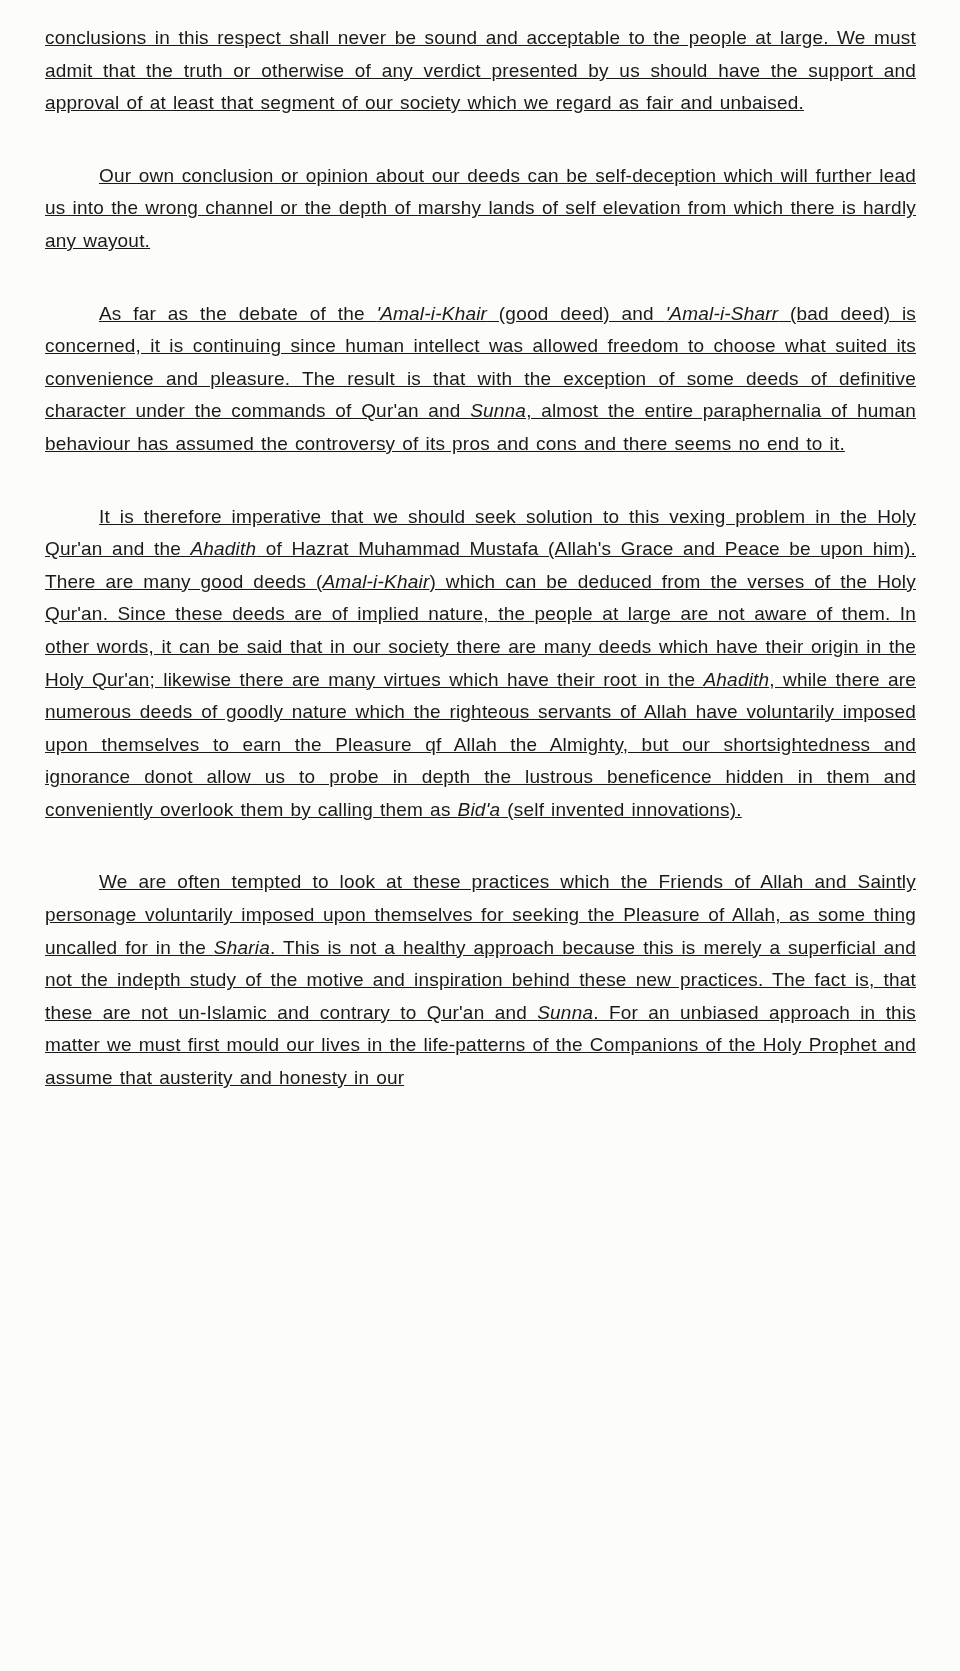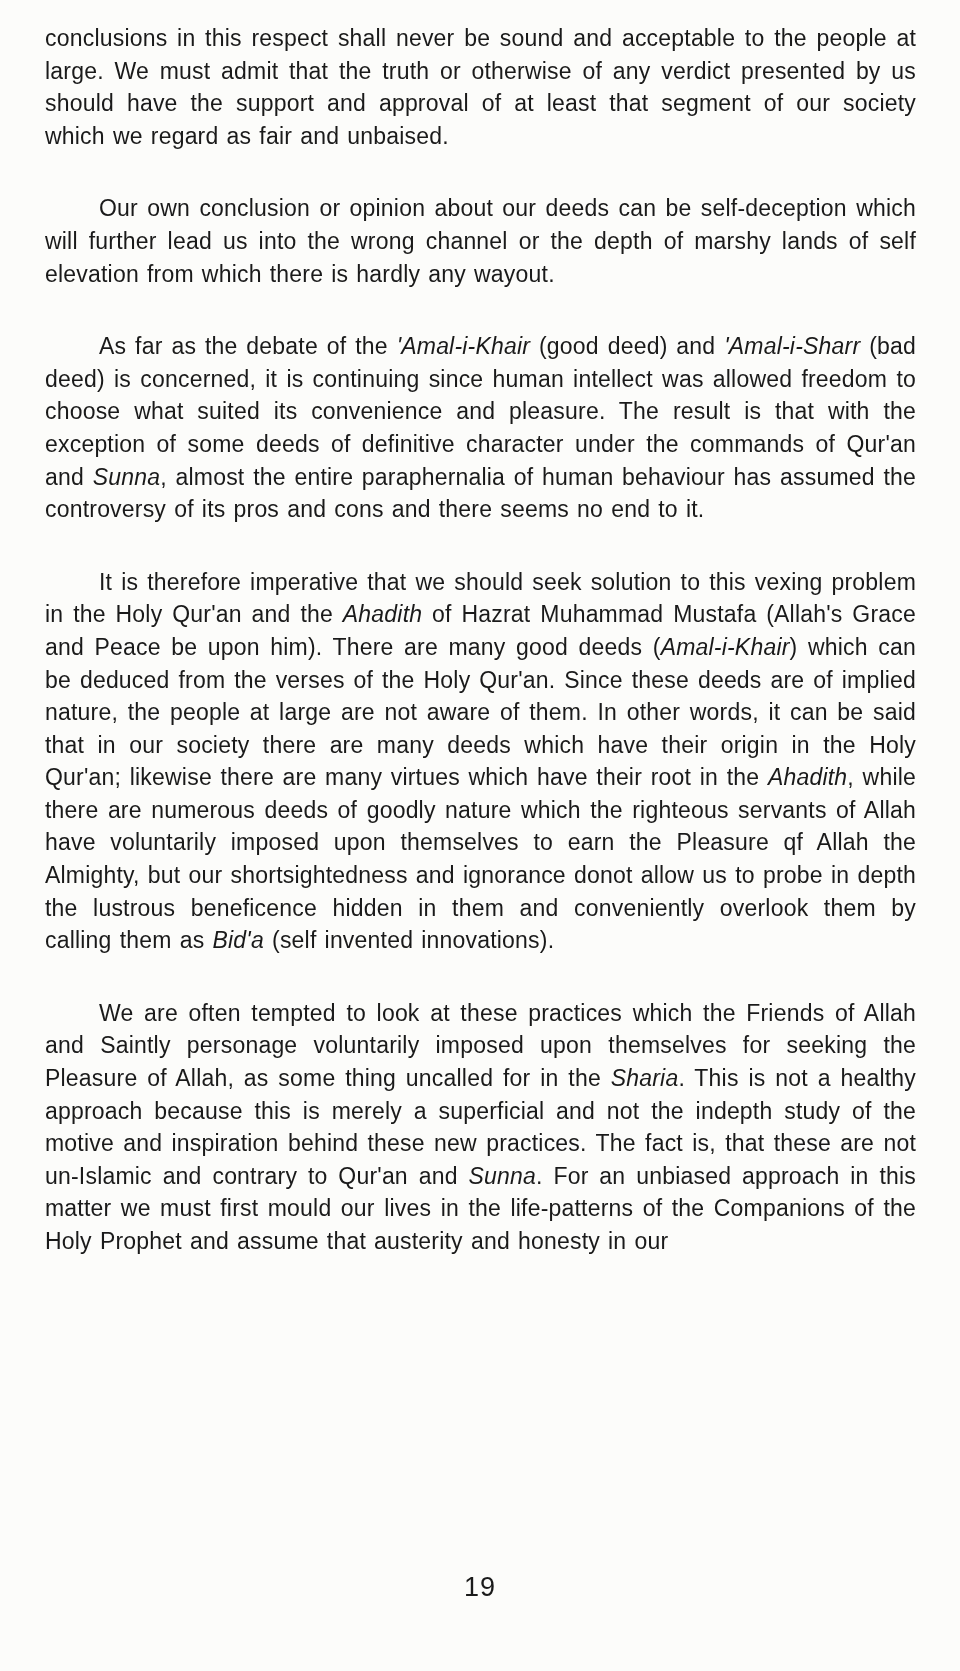--- a/index.html
+++ b/index.html
@@ -15,25 +15,26 @@
     background: #fcfcfa;
     color: #1a1a1a;
     font-family: "Liberation Sans", sans-serif;
     overflow: hidden;
   }
   .text-block {
     position: absolute;
     left: 45px;
     top: 22px;
     width: 871px;
-    font-size: 23px;
+    font-size: 19px;
     line-height: 32.6px;
     text-align: justify;
     letter-spacing: 0.2px;
     word-spacing: 1.5px;
+    text-decoration: underline;
   }
   .para {
     margin: 0;
     padding: 0;
   }
   .para.indent {
     text-indent: 54px;
     margin-top: 40px;
   }
   .it {
@@ -54,14 +55,13 @@
 <body>
 
 <div class="scan-page">
   <div class="text-block" id="text-block">
       <p class="para"><span>conclusions in this respect shall never be sound and acceptable to the people at large. We must admit that the truth or otherwise of any verdict presented by us should have the support and approval of at least that segment of our society which we regard as fair and unbaised.</span></p>
       <p class="para indent"><span>Our own conclusion or opinion about our deeds can be self-deception which will further lead us into the wrong channel or the depth of marshy lands of self elevation from which there is hardly any wayout.</span></p>
       <p class="para indent"><span>As far as the debate of the </span><span class="it">'Amal-i-Khair</span><span> (good deed) and </span><span class="it">'Amal-i-Sharr</span><span> (bad deed) is concerned, it is continuing since human intellect was allowed freedom to choose what suited its convenience and pleasure. The result is that with the exception of some deeds of definitive character under the commands of Qur'an and </span><span class="it">Sunna</span><span>, almost the entire paraphernalia of human behaviour has assumed the controversy of its pros and cons and there seems no end to it.</span></p>
       <p class="para indent"><span>It is therefore imperative that we should seek solution to this vexing problem in the Holy Qur'an and the </span><span class="it">Ahadith</span><span> of Hazrat Muhammad Mustafa (Allah's Grace and Peace be upon him). There are many good deeds (</span><span class="it">Amal-i-Khair</span><span>) which can be deduced from the verses of the Holy Qur'an. Since these deeds are of implied nature, the people at large are not aware of them. In other words, it can be said that in our society there are many deeds which have their origin in the Holy Qur'an; likewise there are many virtues which have their root in the </span><span class="it">Ahadith</span><span>, while there are numerous deeds of goodly nature which the righteous servants of Allah have voluntarily imposed upon themselves to earn the Pleasure qf Allah the Almighty, but our shortsightedness and ignorance donot allow us to probe in depth the lustrous beneficence hidden in them and conveniently overlook them by calling them as </span><span class="it">Bid'a</span><span> (self invented innovations).</span></p>
       <p class="para indent"><span>We are often tempted to look at these practices which the Friends of Allah and Saintly personage voluntarily imposed upon themselves for seeking the Pleasure of Allah, as some thing uncalled for in the </span><span class="it">Sharia</span><span>. This is not a healthy approach because this is merely a superficial and not the indepth study of the motive and inspiration behind these new practices. The fact is, that these are not un-Islamic and contrary to Qur'an and </span><span class="it">Sunna</span><span>. For an unbiased approach in this matter we must first mould our lives in the life-patterns of the Companions of the Holy Prophet and assume that austerity and honesty in our</span></p>
     </div>
-  <div class="page-number">19</div>
 </div>
 
 </body></html>

